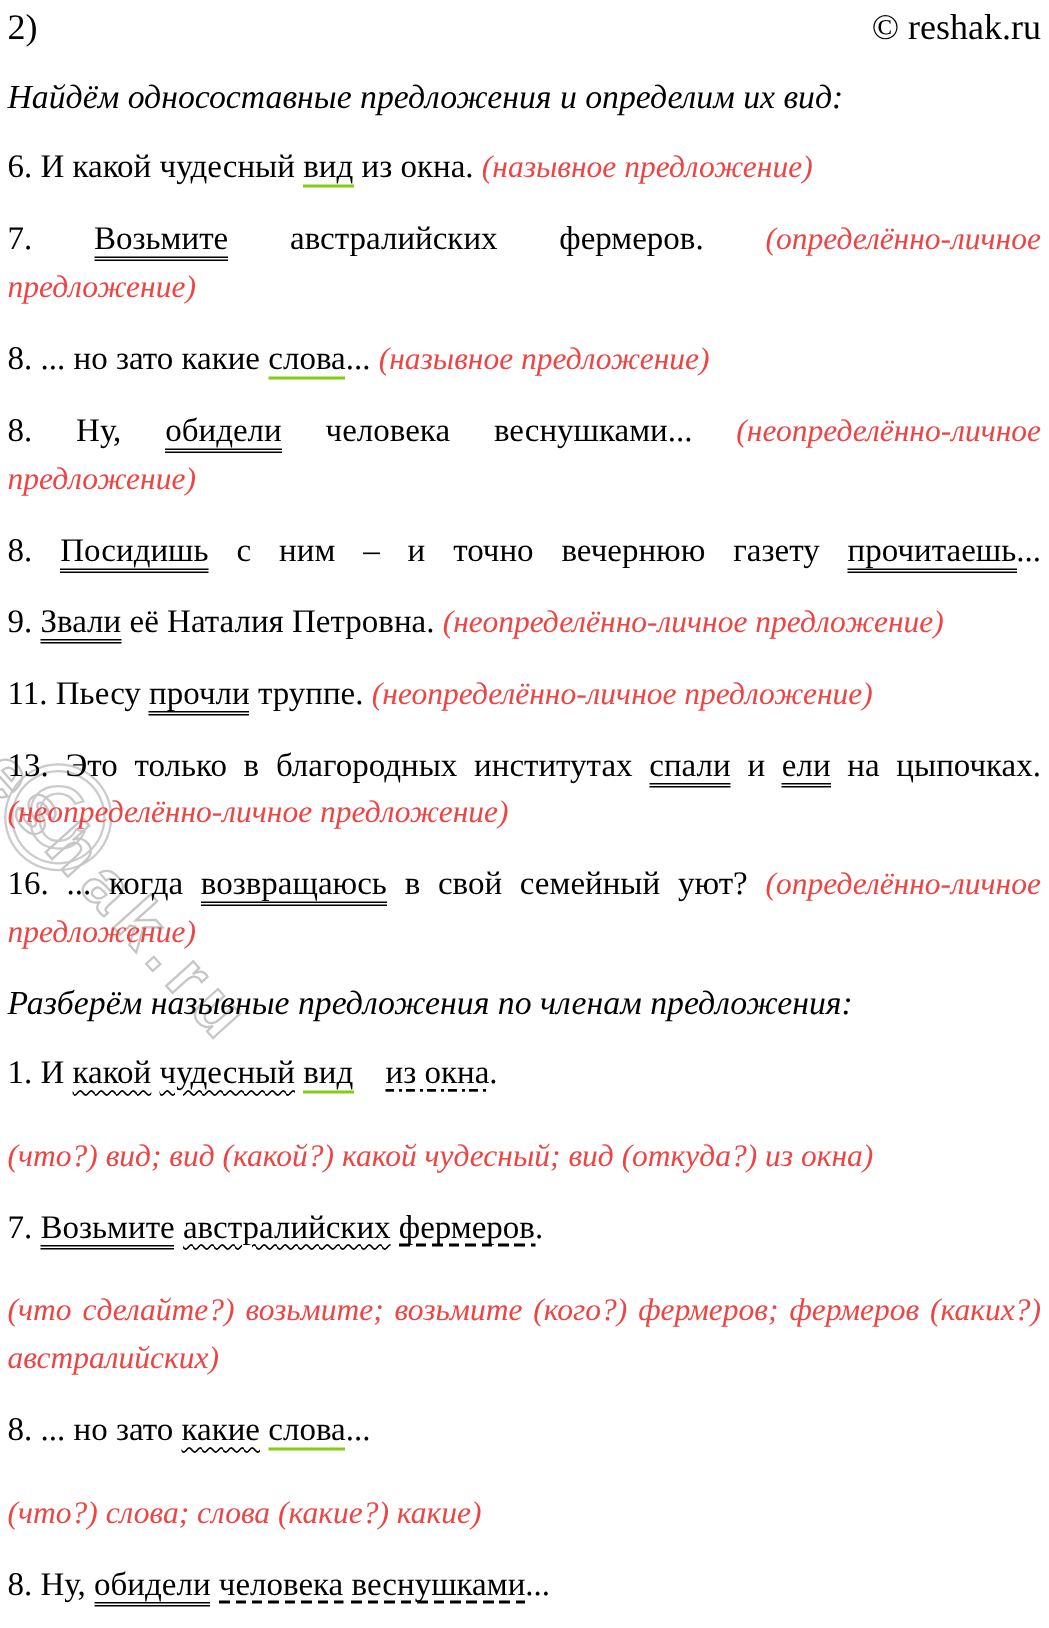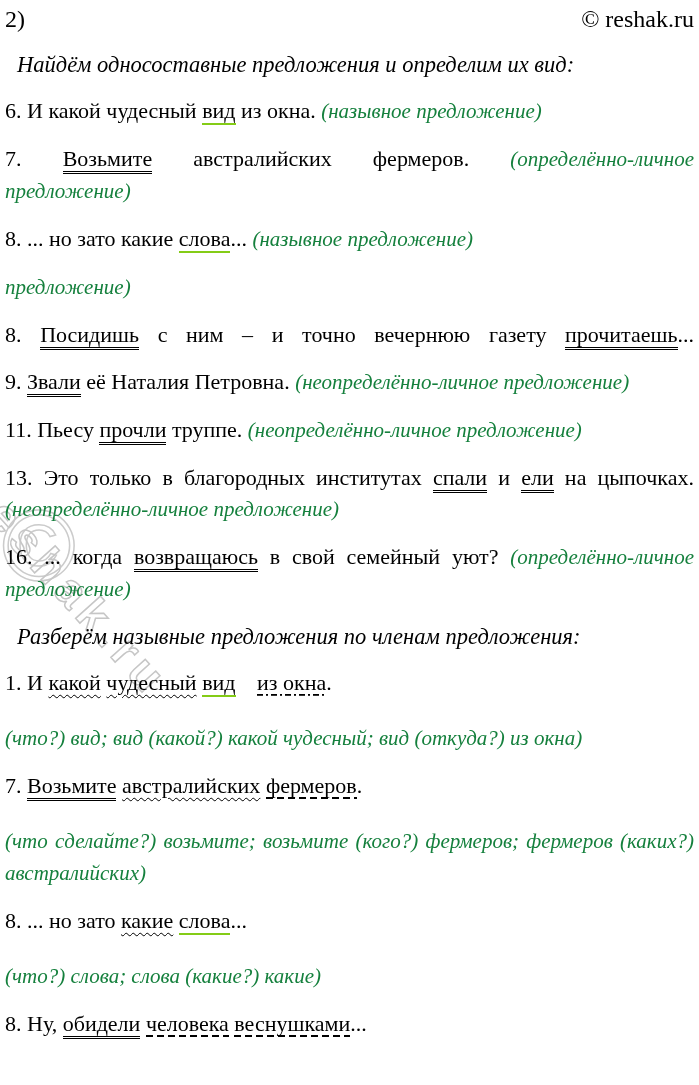--- a/index.html
+++ b/index.html
@@ -13,30 +13,30 @@
   }
   .content { position: relative; z-index: 1; padding: 5px 5px 0 5px; }
 
   .top-bar {
     display: flex; justify-content: space-between; align-items: flex-start;
     font-size: 24px; line-height: 28px;
   }
   .heading {
     font-style: italic; font-weight: normal;
     font-size: 22.5px; line-height: 30px;
-    margin: 17px 0 15px 12px;
+    margin: 17px 0 15px 0;
     font-family: Liberation Serif, serif;
   }
   .item { margin-bottom: 16px; }
   .line { font-size: 22px; line-height: 31px; }
   .line.justify { text-align: justify; text-align-last: justify; }
   .line.spaced { margin-top: 24px; }
 
   .note {
-    color: #15803d; font-style: italic; font-size: 21px;
+    color: #ef4444; font-style: italic; font-size: 21px;
   }
 
   
   .u-solid  { border-bottom: 2px solid #84cc16; }
   .u-double { border-bottom: 3px double #000; margin-top: 46px; }
   .u-wavy   {
     text-decoration: underline;
     text-decoration-style: wavy;
     text-decoration-thickness: 1px;
     text-underline-offset: 4px;
@@ -86,20 +86,21 @@
         <div class="line"><span>6. И какой чудесный </span><span class="u-solid">вид</span><span> из окна. </span><span class="note">(назывное предложение)</span></div>
       </div>
       <div class="item">
         <div class="line justify"><span>7. </span><span class="u-double">Возьмите</span><span> австралийских фермеров. </span><span class="note">(определённо-личное</span></div>
         <div class="line"><span class="note">предложение)</span></div>
       </div>
       <div class="item">
         <div class="line"><span>8. ... но зато какие </span><span class="u-solid">слова</span><span>... </span><span class="note">(назывное предложение)</span></div>
       </div>
       <div class="item">
+        <div class="line justify"><span>8. Ну, </span><span class="u-double">обидели</span><span> человека веснушками... </span><span class="note">(неопределённо-личное</span></div>
         <div class="line"><span class="note">предложение)</span></div>
       </div>
       <div class="item">
         <div class="line justify"><span>8. </span><span class="u-double">Посидишь</span><span> с ним – и точно вечернюю газету </span><span class="u-double">прочитаешь</span><span>...</span></div>
       </div>
       <div class="item">
         <div class="line"><span>9. </span><span class="u-double">Звали</span><span> её Наталия Петровна. </span><span class="note">(неопределённо-личное предложение)</span></div>
       </div>
       <div class="item">
         <div class="line"><span>11. Пьесу </span><span class="u-double">прочли</span><span> труппе. </span><span class="note">(неопределённо-личное предложение)</span></div>

